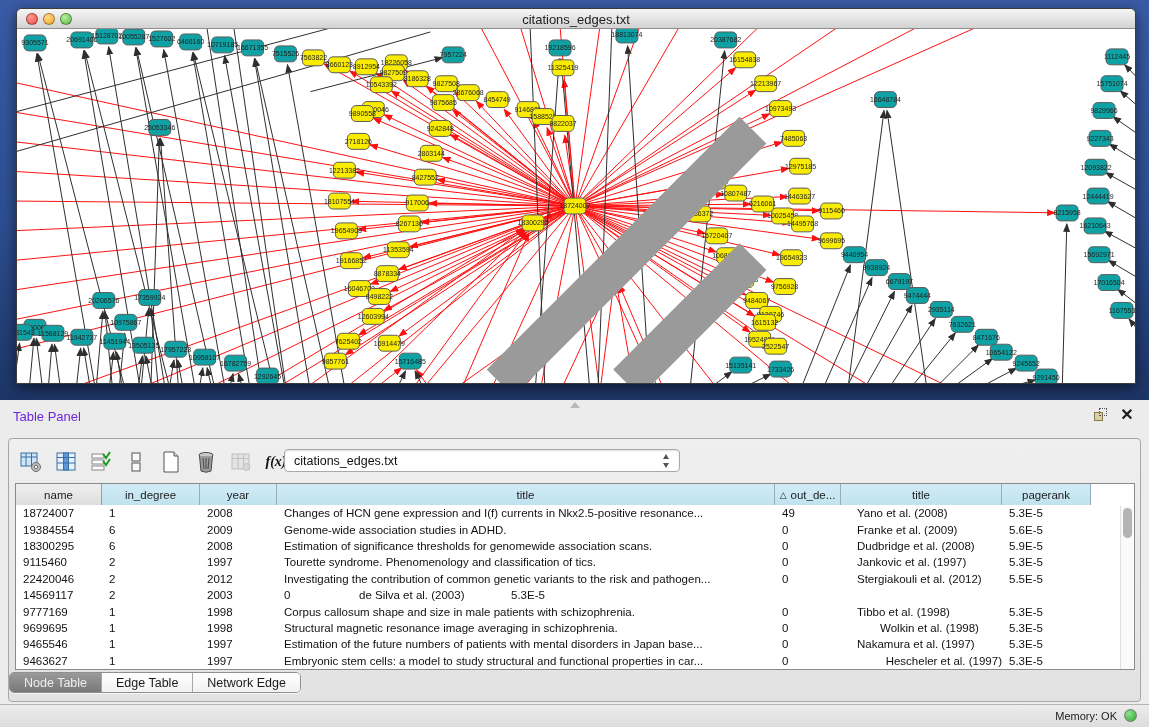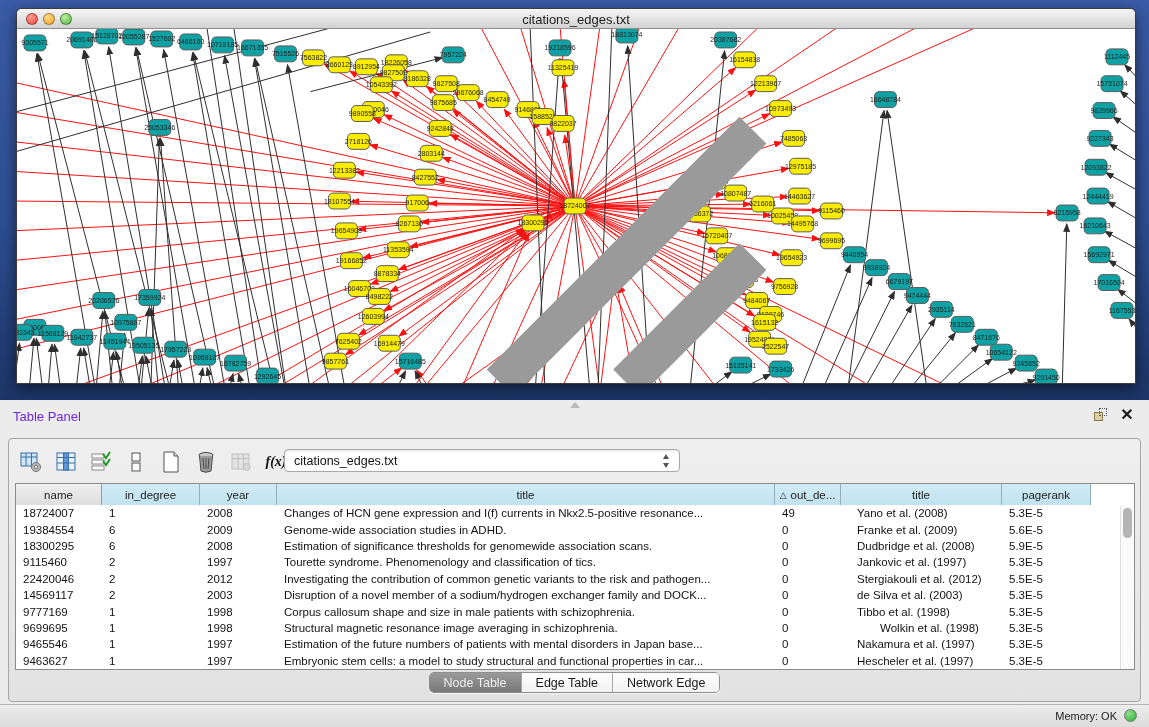--- a/index.html
+++ b/index.html
@@ -60,21 +60,21 @@
   .gh-cell.gray { background:linear-gradient(180deg,#efefef,#dedede); border-right:1px solid #9b9b9b; }
   .gh-cell.fill { background:#fff; border-right:none; flex:1 1 auto; }
   .sort-glyph { font-size:9px; margin-right:4px; color:#222; }
   .grid-body { position:relative; }
   .g-row { display:flex; height:16.4px; align-items:center; }
   .g-cell { font-size:11.5px; color:#111; white-space:nowrap; overflow:hidden; flex:0 0 auto; padding-left:7px; }
   .vscroll { position:absolute; right:1px; top:22px; width:13px; height:163px; background:#fafafa; border-left:1px solid #e0e0e0; }
   .vthumb { position:absolute; left:2px; top:2px; width:9px; height:30px; background:#b4b4b4; border-radius:5px; }
 
   
-  .seg { position:absolute; left:0; right:0; bottom:8px; display:flex; justify-content:center; }
+  .seg { position:absolute; left:0; right:0; bottom:8px; display:flex; }
   .seg-inner { display:flex; height:21px; border:1px solid #8f8f8f; border-radius:5px; overflow:hidden; background:#fff; box-shadow:0 1px 1px rgba(255,255,255,.7); }
   .seg-btn { padding:0 14px; font-size:12.5px; line-height:20px; color:#1a1a1a; background:linear-gradient(180deg,#ffffff,#f1f1f1); border-right:1px solid #a8a8a8; }
   .seg-btn:last-child { border-right:none; }
   .seg-btn.active { background:linear-gradient(180deg,#9a9a9a,#787878); color:#efefef; }
 
   
   .statusbar { position:absolute; left:0; bottom:0; width:1149px; height:23px;
     background:linear-gradient(180deg,#ececec,#dcdcdc); border-top:1px solid #b3b3b3; }
   .mem-label { position:absolute; right:32px; top:5px; font-size:11px; color:#222; }
   .mem-dot { position:absolute; right:12px; top:4px; width:13px; height:13px; border-radius:50%;
@@ -906,21 +906,20 @@
             <div class="g-cell" style="width: 77px;">2012</div>
             <div class="g-cell" style="width: 498px;">Investigating the contribution of common genetic variants to the risk and pathogen...</div>
             <div class="g-cell" style="width: 66px;">0</div>
             <div class="g-cell" style="width: 161px; padding-left: 16px;">Stergiakouli et al. (2012)</div>
             <div class="g-cell" style="width: 89px;">5.5E-5</div>
           </div>
           <div class="g-row">
             <div class="g-cell" style="width: 86px;">14569117</div>
             <div class="g-cell" style="width: 98px;">2</div>
             <div class="g-cell" style="width: 77px;">2003</div>
-            <div class="g-cell" style="width: 498px;">Disruption of a novel member of a sodium/hydrogen exchanger family and DOCK...</div>
             <div class="g-cell" style="width: 66px;">0</div>
             <div class="g-cell" style="width: 161px; padding-left: 16px;">de Silva et al. (2003)</div>
             <div class="g-cell" style="width: 89px;">5.3E-5</div>
           </div>
           <div class="g-row">
             <div class="g-cell" style="width: 86px;">9777169</div>
             <div class="g-cell" style="width: 98px;">1</div>
             <div class="g-cell" style="width: 77px;">1998</div>
             <div class="g-cell" style="width: 498px;">Corpus callosum shape and size in male patients with schizophrenia.</div>
             <div class="g-cell" style="width: 66px;">0</div>
@@ -944,21 +943,21 @@
             <div class="g-cell" style="width: 66px;">0</div>
             <div class="g-cell" style="width: 161px; padding-left: 16px;">Nakamura et al. (1997)</div>
             <div class="g-cell" style="width: 89px;">5.3E-5</div>
           </div>
           <div class="g-row">
             <div class="g-cell" style="width: 86px;">9463627</div>
             <div class="g-cell" style="width: 98px;">1</div>
             <div class="g-cell" style="width: 77px;">1997</div>
             <div class="g-cell" style="width: 498px;">Embryonic stem cells: a model to study structural and functional properties in car...</div>
             <div class="g-cell" style="width: 66px;">0</div>
-            <div class="g-cell" style="width: 161px; padding-left: 16px;">Hescheler et al. (1997)</div>
+            <div class="g-cell" style="width: 161px; padding-left: 16px; text-align: right;">Hescheler et al. (1997)</div>
             <div class="g-cell" style="width: 89px;">5.3E-5</div>
           </div>
         </div>
       <div class="vscroll">
         <div class="vthumb"></div>
       </div>
     </div>
 
     <div class="seg">
       <div class="seg-inner" id="seg-inner">

